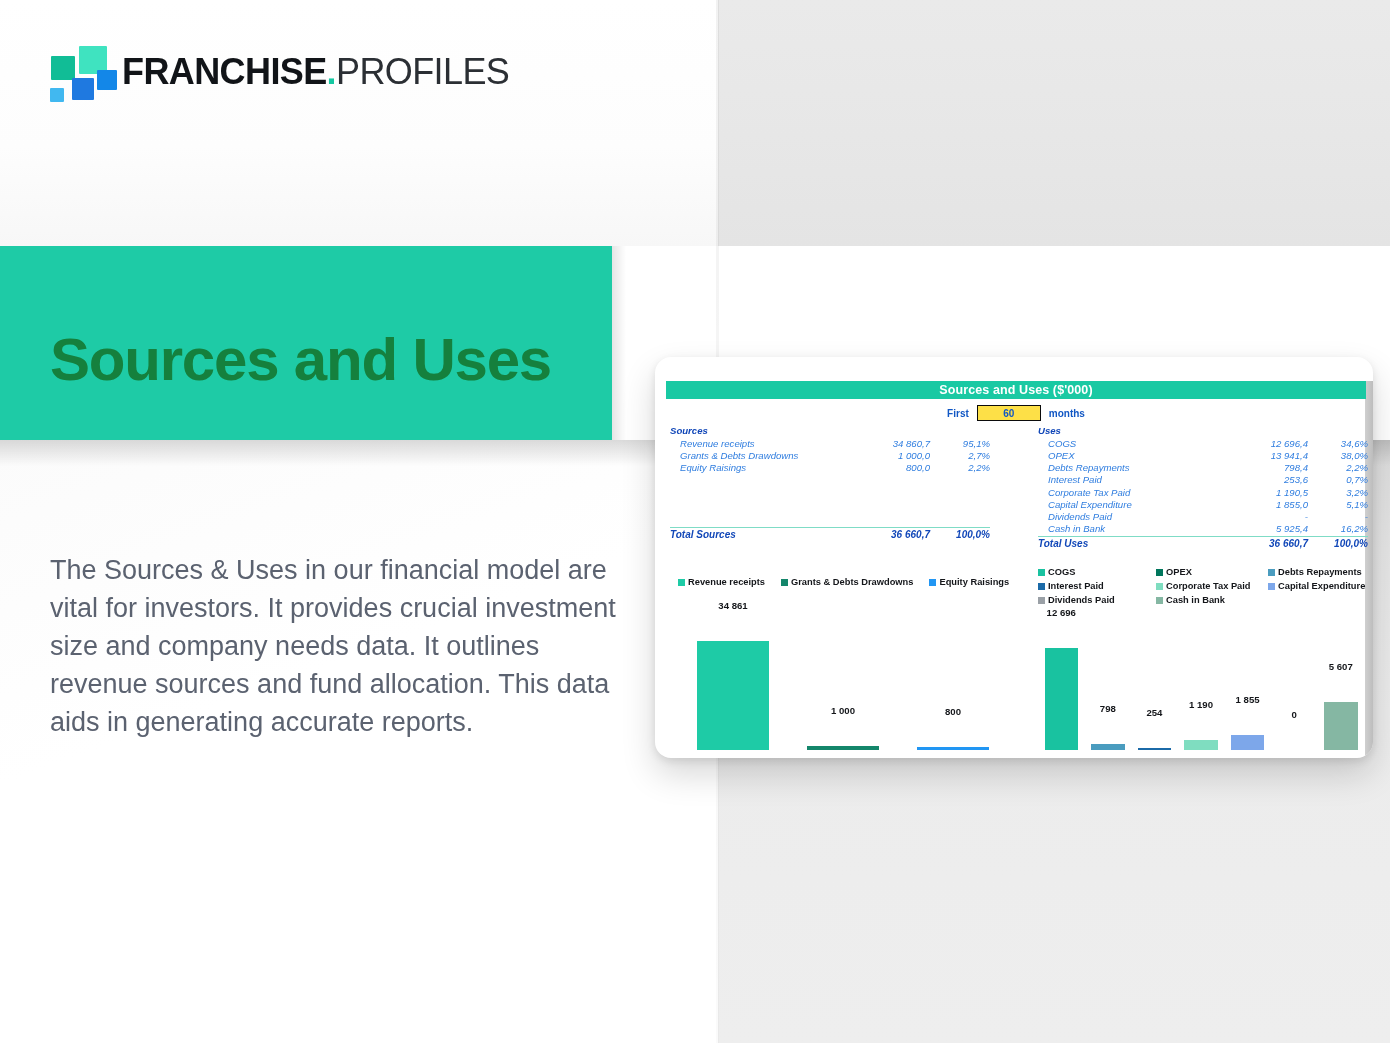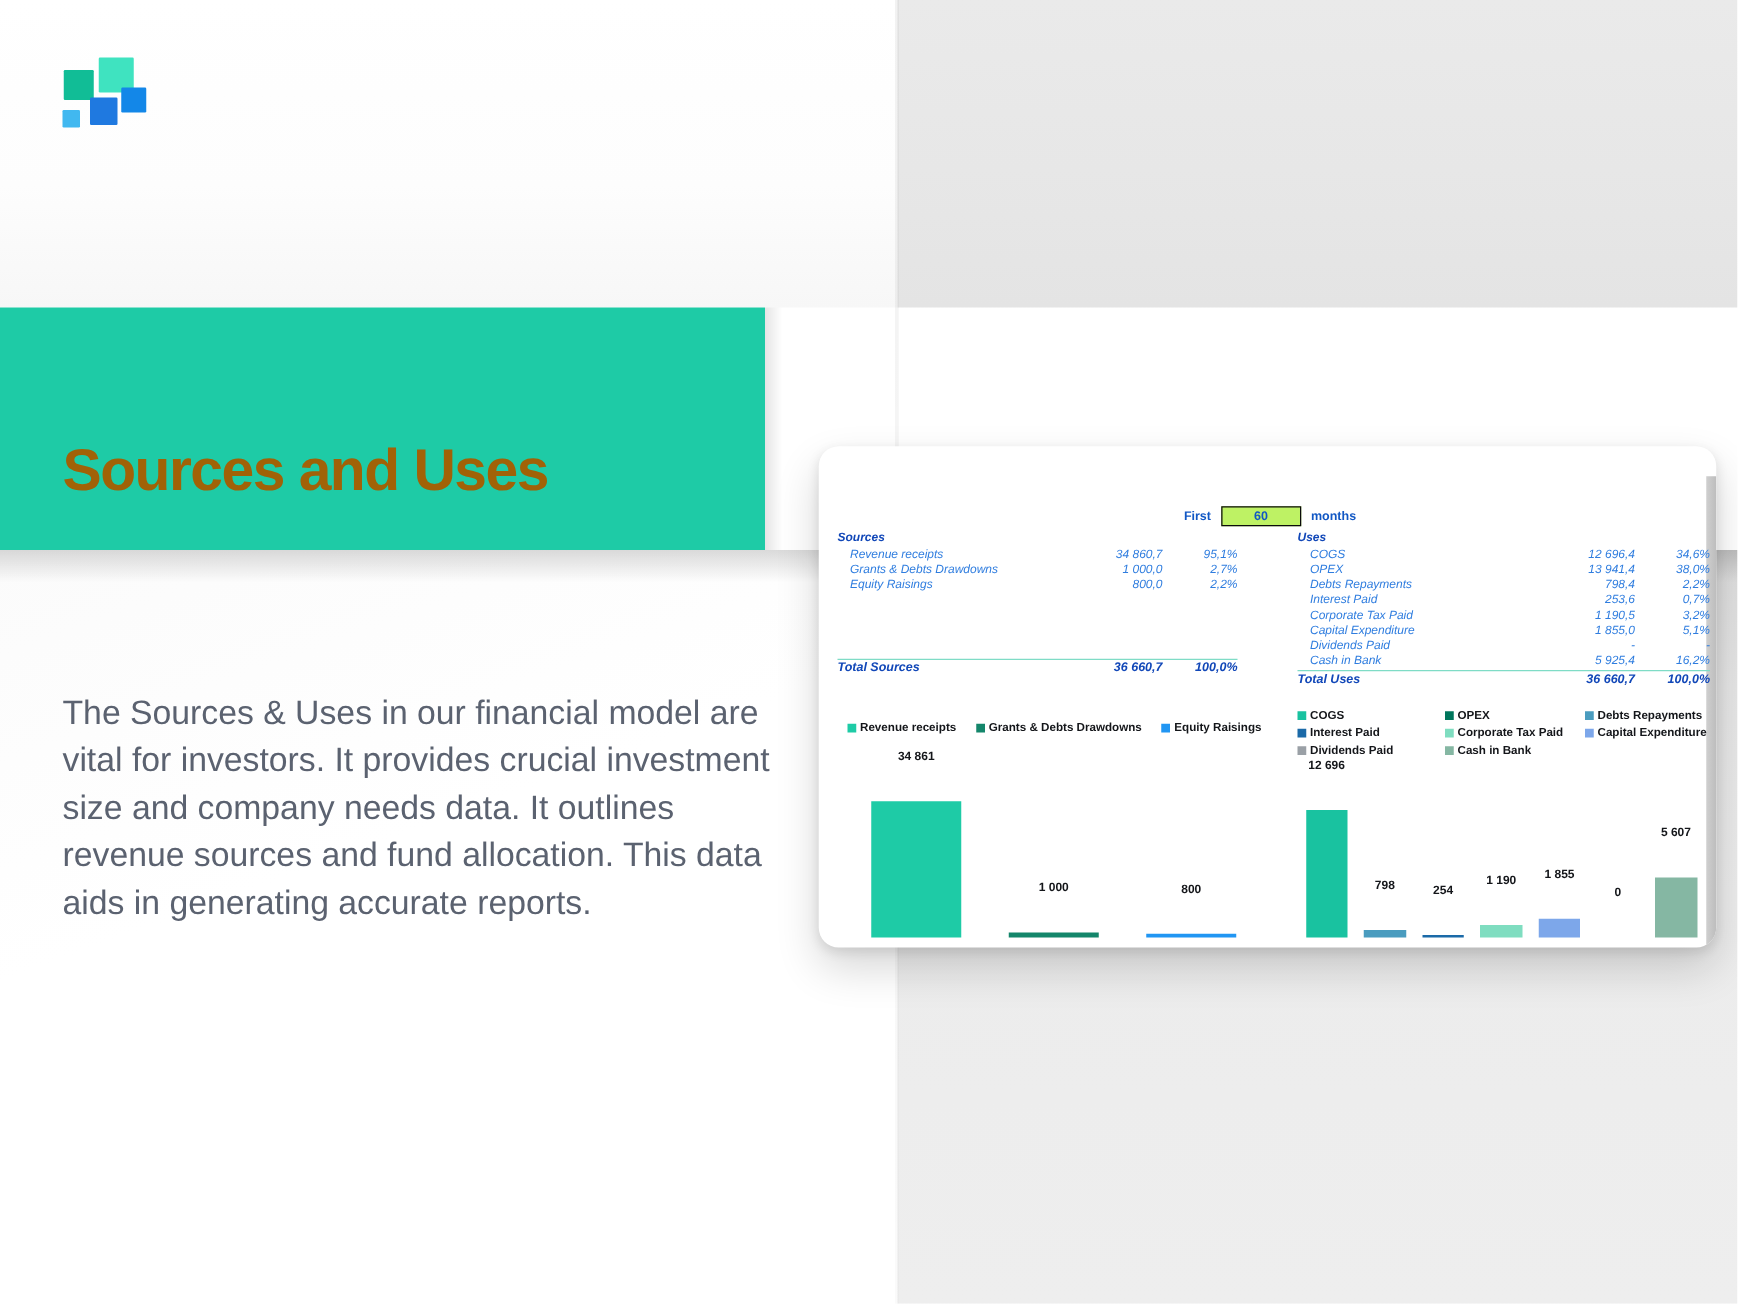--- a/index.html
+++ b/index.html
@@ -24,22 +24,22 @@
   .bg-band-shadow{position:absolute;left:0;top:440px;width:1390px;height:26px;
     background:linear-gradient(180deg,rgba(0,0,0,0.14),rgba(0,0,0,0));}
   .bg-seam{position:absolute;left:716px;top:0;width:3px;height:1043px;
     background:linear-gradient(180deg,rgba(0,0,0,0.05),rgba(0,0,0,0.02));}
 
   
   #hero-band{position:absolute;left:0;top:246px;width:612px;height:194px;
     background:#1ecba6;}
   #hero-band:after{content:"";position:absolute;right:-14px;top:0;width:14px;height:100%;
     background:linear-gradient(90deg,rgba(0,0,0,0.10),rgba(0,0,0,0));}
-  #hero-title{position:absolute;left:50px;top:321px;
-    font-size:47px;font-weight:700;color:#a16207;letter-spacing:-1.2px;
+  #hero-title{position:absolute;left:50px;top:290px;
+    font-size:60px;font-weight:700;color:#15803d;letter-spacing:-1.2px;
     line-height:1;white-space:nowrap;}
 
   
   #logo{position:absolute;left:48px;top:44px;display:flex;align-items:center;gap:14px;}
   .logo-mark{position:relative;width:60px;height:56px;flex:none;}
   .logo-mark i{position:absolute;display:block;border-radius:1px;}
   .lm1{left:3px;top:12px;width:24px;height:24px;background:#11bd96;}
   .lm2{left:31px;top:2px;width:28px;height:28px;background:#3fe3c0;}
   .lm3{left:24px;top:34px;width:22px;height:22px;background:#1f79e0;}
   .lm4{left:49px;top:26px;width:20px;height:20px;background:#1387e8;}
@@ -62,21 +62,21 @@
   .ss-scroll{position:absolute;right:0;top:0;width:8px;height:377px;
     background:linear-gradient(90deg,#cfcfcf,#bdbdbd);}
 
   .ss-title-bar{position:absolute;left:0;top:0;width:700px;height:18px;
     background:#19c9a3;color:#ffffff;font-size:12.5px;font-weight:700;
     display:flex;align-items:center;justify-content:center;letter-spacing:0.1px;}
 
   .ss-period{position:absolute;left:0;top:24px;width:700px;height:16px;
     display:flex;align-items:center;justify-content:center;gap:8px;
     font-size:10px;font-weight:700;color:#1157c4;}
-  .ss-period .pcell{width:62px;height:14px;background:#bef264;
+  .ss-period .pcell{width:62px;height:14px;background:#fde047;
     border:1.4px solid #0b0b0b;display:flex;align-items:center;justify-content:center;
     font-size:10px;font-weight:700;color:#1157c4;}
 
   
   .tbl{position:absolute;top:44px;font-size:9.6px;color:#1a64d4;font-style:italic;}
   .tbl.sources{left:4px;width:320px;}
   .tbl.uses{left:372px;width:330px;}
   .tbl .hd{font-weight:700;color:#1147b8;padding:0 0 1.5px 0;}
   .tbl table{width:100%;border-collapse:collapse;}
   .tbl td{padding:0.4px 0;font-size:9.6px;line-height:11.4px;color:#2f7ddf;}
@@ -122,32 +122,36 @@
 </div>
 
 <div id="logo">
   <span class="logo-mark">
     <i class="lm1"></i>
       <i class="lm2"></i>
       <i class="lm3"></i>
       <i class="lm4"></i>
       <i class="lm5"></i>
   </span>
+  <span class="logo-word"><span class="lw-bold">FRANCHISE</span><span class="lw-dot">.</span><span class="lw-light">PROFILES</span></span>
 </div>
 
 <div id="hero-band"></div>
 <h1 id="hero-title">Sources and Uses</h1>
 
 <p id="body-copy">The Sources &amp; Uses in our financial model are vital for investors.   It provides crucial investment size and company needs data.   It outlines revenue   sources and fund   allocation. This data aids   in generating accurate   reports.</p>
 
 <div id="ss-card">
   <div id="ss-inner">
 
     <div class="ss-scroll"></div>
 
+    <div class="ss-title-bar">
+      <span>Sources and Uses ($'000)</span>
+    </div>
 
     <div class="ss-period">
       <span>First</span>
       <span class="pcell">60</span>
       <span>months</span>
     </div>
 
     <div class="tbl sources">
       <div class="hd">Sources</div>
       <table>

